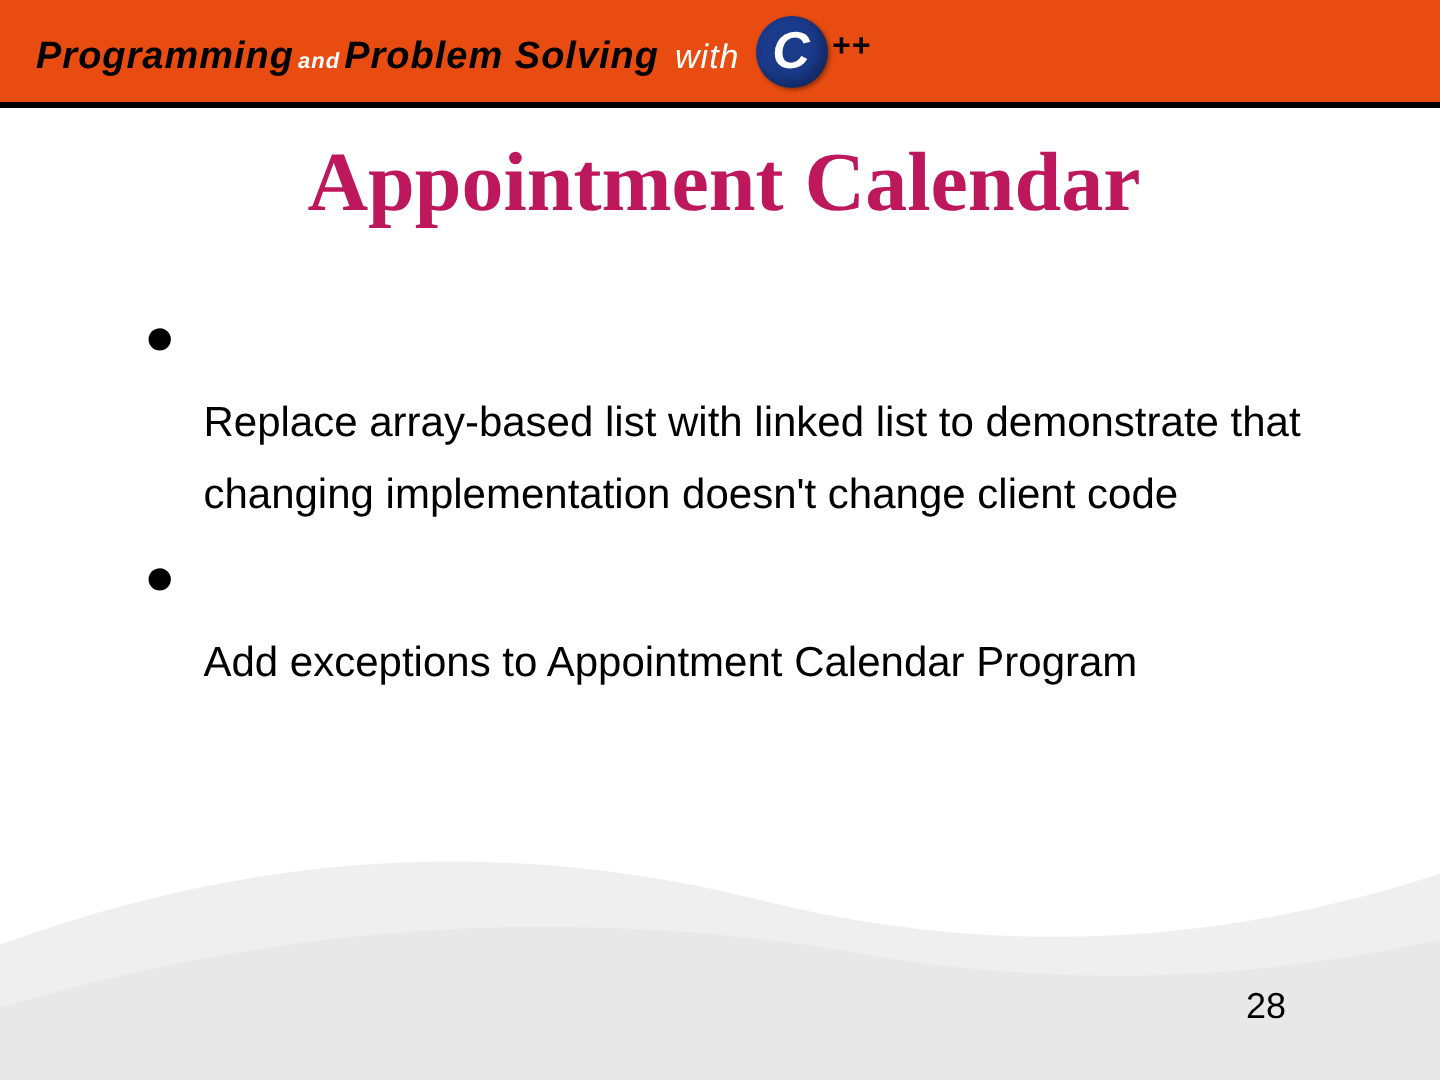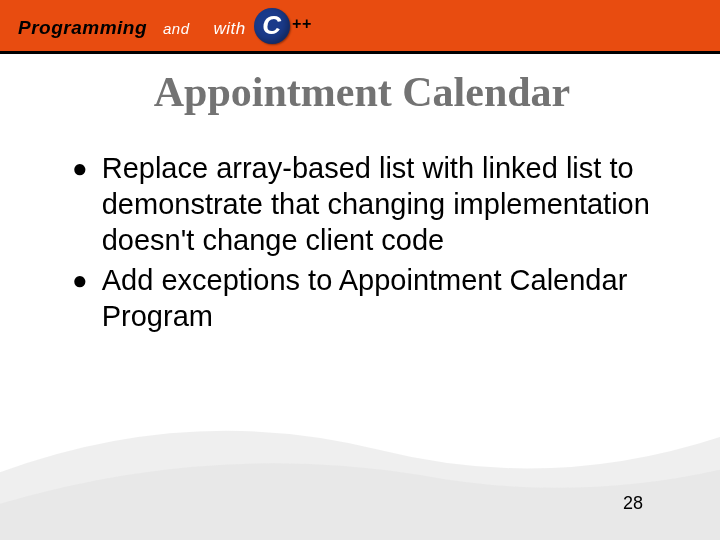--- a/index.html
+++ b/index.html
@@ -28,23 +28,23 @@
     font-size: 19px;
     font-weight: bold;
     font-style: italic;
     letter-spacing: 0.5px;
     display: inline-flex;
     align-items: baseline;
   }
   .logo-text .and {
     color: #fff;
     font-style: italic;
-    font-size: 15px;
-    margin: 0 16px;
-    font-weight: normal;
+    font-size: 11px;
+    margin: 0 2px;
+    font-weight: bold;
   }
   .logo-text .with {
     color: #fff;
     font-style: italic;
     font-size: 17px;
     margin: 0 6px 0 8px;
     font-weight: normal;
   }
   .cpp-logo {
     display: inline-flex;
@@ -70,41 +70,42 @@
     font-weight: bold;
     margin-left: 2px;
     line-height: 8px;
   }
   .slide-title {
     text-align: center;
     font-family: "Times New Roman", Times, serif;
     font-size: 42px;
     font-weight: bold;
     margin: 14px 0 34px 4px;
-    color: #737373;
+    color: #be185d;
   }
   .content {
     padding: 0 60px 0 72px;
   }
   .bullet-item {
     display: flex;
     align-items: flex-start;
     margin-bottom: 4px;
   }
   .bullet-dot {
     font-size: 26px;
     line-height: 36px;
     margin-right: 14px;
     color: #000;
     flex-shrink: 0;
   }
   .bullet-text {
-    font-size: 29px;
+    font-size: 21px;
     line-height: 36px;
     color: #000;
+    margin-top: 44px;
   }
   .page-number {
     position: absolute;
     bottom: 26px;
     right: 77px;
     font-size: 18px;
     color: #000;
   }
   .bg-swoosh {
     position: absolute;
@@ -121,20 +122,21 @@
 
 <svg class="bg-swoosh" viewBox="0 0 720 180" preserveAspectRatio="none">
   <path d="M -20 120 Q 180 40 380 90 Q 560 135 740 70 L 740 180 L -20 180 Z" fill="rgba(210,210,210,0.35)"></path>
   <path d="M -20 150 Q 200 80 420 115 Q 580 145 740 105 L 740 180 L -20 180 Z" fill="rgba(225,225,225,0.45)"></path>
 </svg>
 
 <div class="header-bar">
   <span class="logo-text">
     <span>Programming</span>
     <span class="and">and</span>
+    <span>Problem Solving</span>
     <span class="with">with</span>
     <span class="cpp-logo">
       <span class="cpp-c">C</span>
       <span class="cpp-plus">
         <div style="transform:translateY(-2px)">++</div>
       </span>
     </span>
   </span>
 </div>
 

